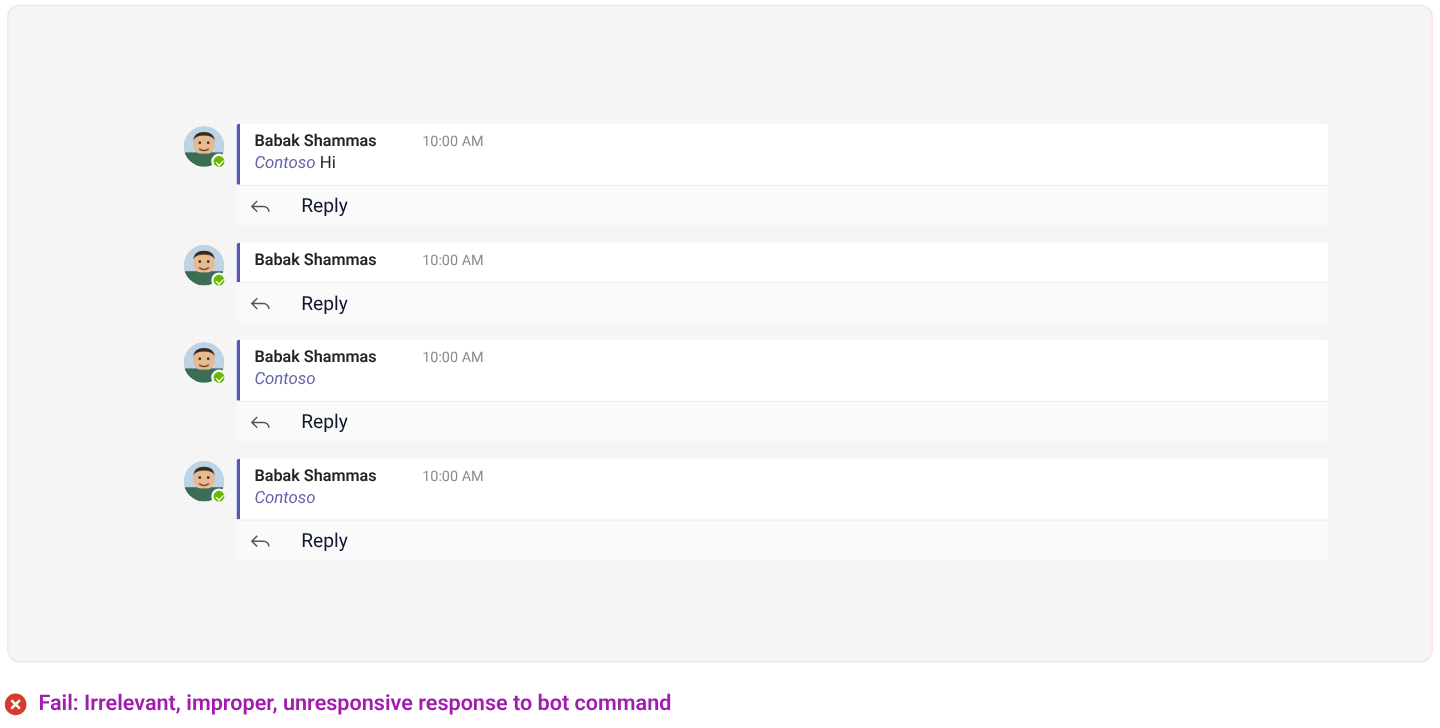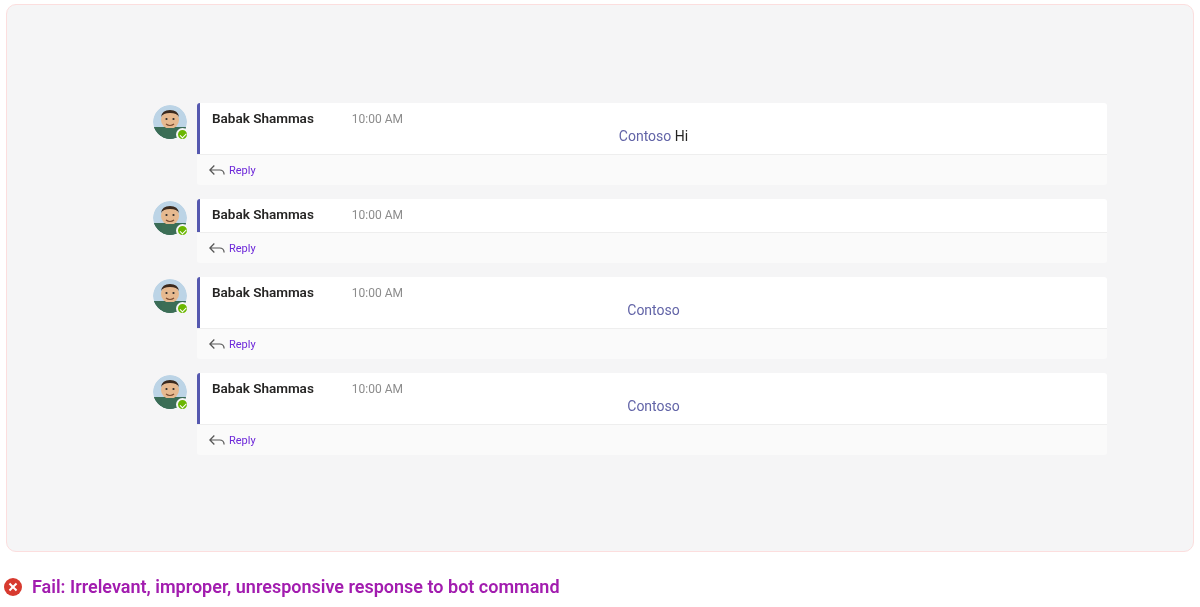--- a/index.html
+++ b/index.html
@@ -2,21 +2,20 @@
 <html><head>
 <meta charset="utf-8">
 <style>
   html,body{margin:0;padding:0;font-family:"Segoe UI",-apple-system,BlinkMacSystemFont,Roboto,"Helvetica Neue",sans-serif;background:#fff;}
   .canvas{width:1200px;height:607px;position:relative;}
   .panel{
     position:absolute;left:6px;top:4px;right:6px;height:548px;
     background:#f5f5f6;
     border:1px solid #fcdede;border-radius:10px;
     box-sizing:border-box;
-    text-align:center;
   }
   .feed{
     position:absolute;left:190px;top:98px;width:910px;
   }
   .post{
     position:relative;margin-bottom:14px;
   }
   .avatar-wrap{
     position:absolute;left:-44px;top:2px;width:34px;height:34px;
   }
@@ -32,24 +31,24 @@
     border-left:1.3px solid #fff;border-bottom:1.3px solid #fff;transform:rotate(-45deg);
   }
   .msg{
     background:#fff;border-left:3px solid #5558af;padding:7px 12px 10px 12px;
     border-radius:3px 3px 0 0;
   }
   .hdr{display:flex;align-items:baseline;gap:10px;}
   .author{font-weight:600;font-size:13.5px;color:#252423;}
   .time{font-size:12px;color:#8c8c8c;margin-left:28px;}
   .body{font-size:14px;color:#252423;margin-top:2px;}
-  .mention{color:#6264a7;}
+  .mention{color:#6264a7;font-style:italic;}
   .reply{
-    background:#fafafa;border-top:1px solid #eee;padding:7px 12px;display:flex;align-items:center;gap:4px;
-    font-size:11px;color:#6d28d9;cursor:pointer;border-radius:0 0 3px 3px;
+    background:#fafafa;border-top:1px solid #eee;padding:7px 12px;display:flex;align-items:center;gap:26px;
+    font-size:16px;color:#0f172a;cursor:pointer;border-radius:0 0 3px 3px;
   }
   .reply-icon{width:16px;height:16px;display:inline-flex;align-items:center;justify-content:center;}
   .reply-icon svg{width:16px;height:14px;stroke:#555;fill:none;stroke-width:1.4;}
   
   .caption{
     position:absolute;left:4px;top:576px;display:flex;align-items:center;gap:10px;
   }
   .fail-icon{
     width:18px;height:18px;border-radius:50%;background:#d73a2f;position:relative;flex:0 0 18px;
   }

